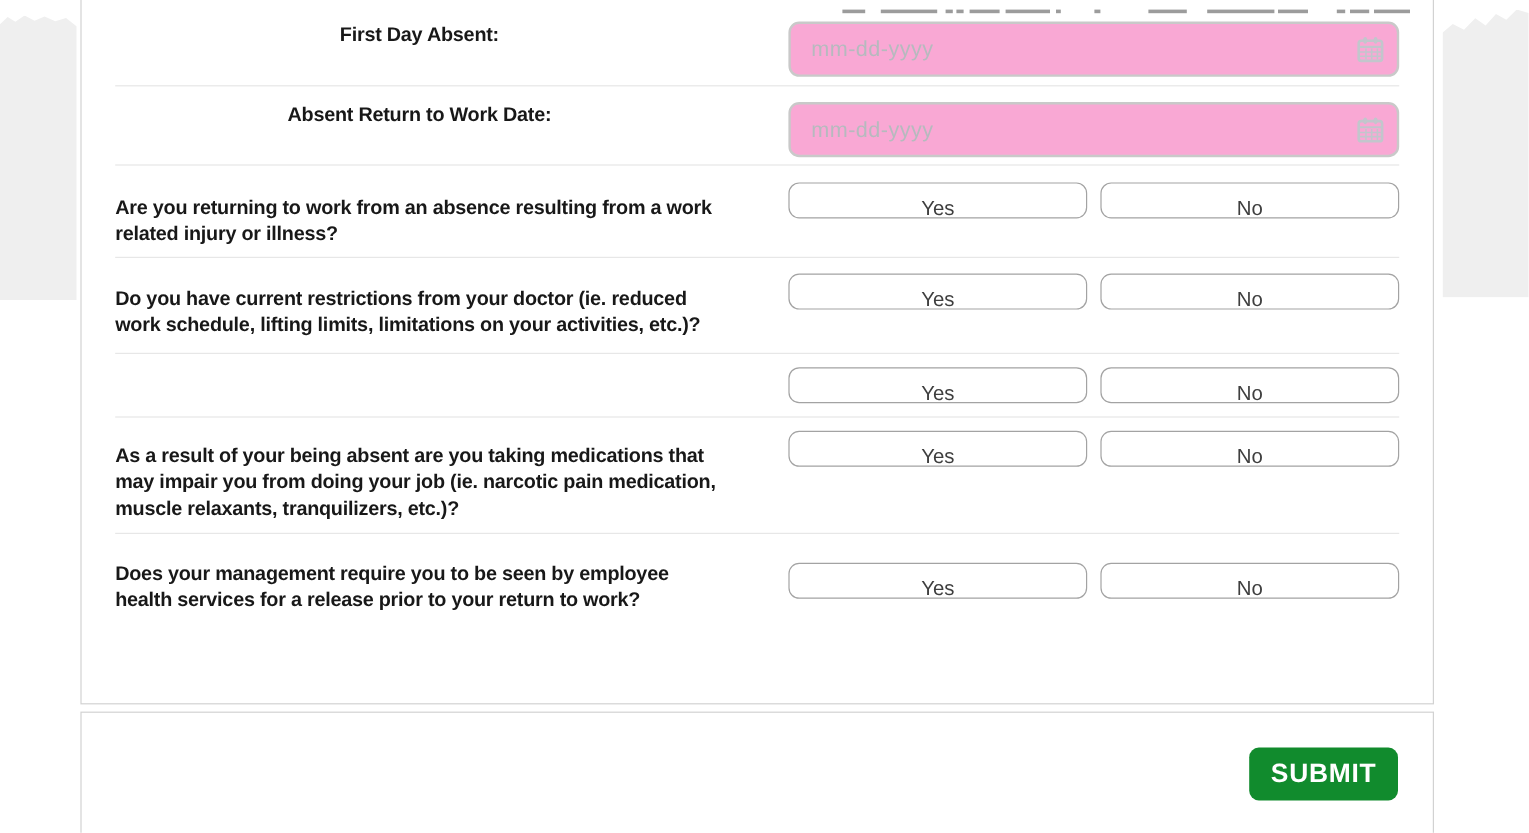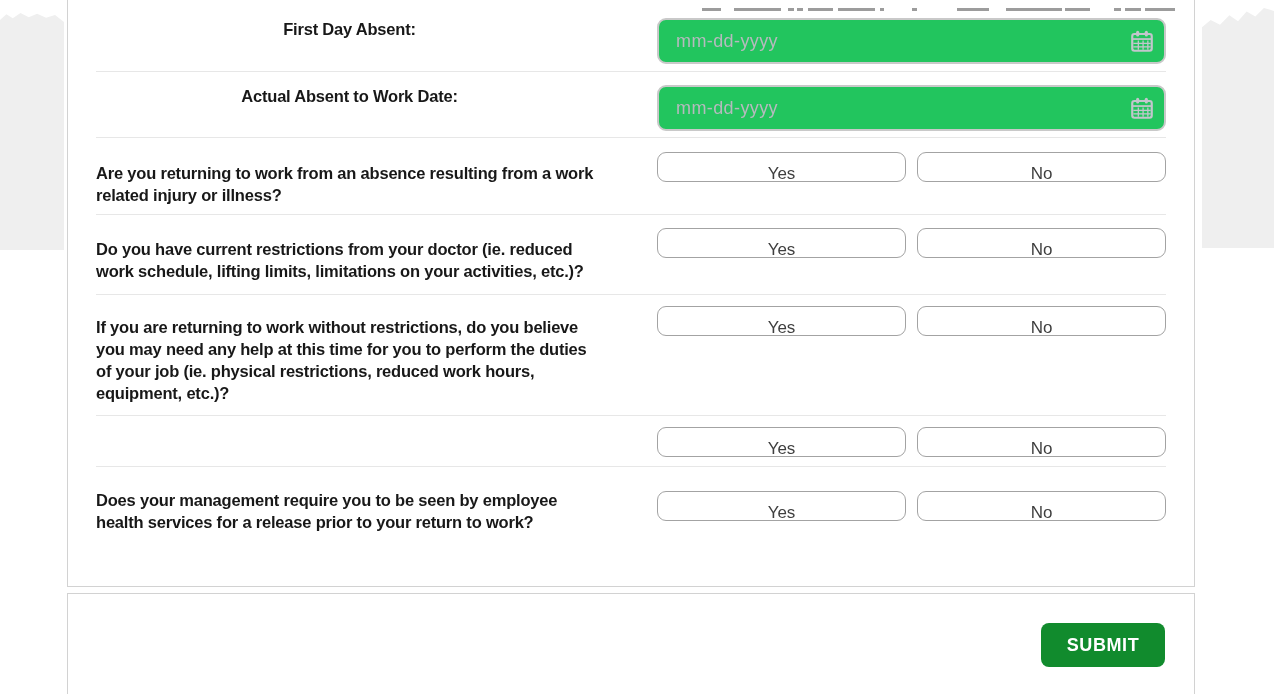--- a/index.html
+++ b/index.html
@@ -80,21 +80,21 @@
     box-sizing: border-box;
     width: 509px;
     height: 46px;
     border: 2px solid #c9c9c9;
     border-radius: 9px;
     padding: 0 44px 0 17px;
     font-family: "Liberation Sans", sans-serif;
     font-size: 18px;
     letter-spacing: 0.4px;
     color: #555555;
-    background: #22c55e;
+    background: #f9a8d4;
     outline: none;
   }
   .date-input::placeholder { color: #b6babe; opacity: 1; }
   .cal {
     position: absolute;
     right: 11px;
     top: 50%;
     transform: translateY(-50%);
     width: 26px;
     height: 26px;
@@ -124,21 +124,21 @@
     right: 29px;
     top: 29px;
     width: 124px;
     height: 44px;
     background: #118b2d;
     border: none;
     border-radius: 8px;
     color: #ffffff;
     font-family: "Liberation Sans", sans-serif;
     font-weight: 700;
-    font-size: 18px;
+    font-size: 22px;
     letter-spacing: 0.6px;
     cursor: pointer;
   }
 </style>
 </head>
 <body>
 
 <div class="page">
 
   <div class="band band-left"></div>
@@ -181,21 +181,21 @@
                 <line x1="17.4" y1="11.5" x2="17.4" y2="20" stroke="#c2c6cc" stroke-width="1.2"></line>
                 <line x1="4" y1="14.2" x2="20" y2="14.2" stroke="#c2c6cc" stroke-width="1.2"></line>
                 <line x1="4" y1="17.4" x2="20" y2="17.4" stroke="#c2c6cc" stroke-width="1.2"></line>
               </svg>
             </span>
           </div>
         </div>
       </div>
 
       <div class="row row-b">
-        <div class="q">Actual Absent to Work Date:</div>
+        <div class="q">Absent Return to Work Date:</div>
         <div class="controls">
           <div class="date-wrap">
             <input type="text" class="date-input" placeholder="mm-dd-yyyy" style="">
             <span class="cal">
               <svg width="26" height="26" viewBox="0 0 24 24" fill="none">
                 <rect x="3" y="5.5" width="18" height="15.5" rx="2" stroke="#c2c6cc" stroke-width="2"></rect>
                 <line x1="3" y1="10.2" x2="21" y2="10.2" stroke="#c2c6cc" stroke-width="1.6"></line>
                 <rect x="6.6" y="2.6" width="2.8" height="5.2" rx="1.4" fill="#c2c6cc"></rect>
                 <rect x="14.6" y="2.6" width="2.8" height="5.2" rx="1.4" fill="#c2c6cc"></rect>
                 <line x1="8.6" y1="11.5" x2="8.6" y2="20" stroke="#c2c6cc" stroke-width="1.2"></line>
@@ -219,28 +219,28 @@
 
       <div class="row row-d">
         <div class="q">Do you have current restrictions from your doctor (ie. reduced work schedule, lifting limits, limitations on your activities, etc.)?</div>
         <div class="controls">
           <button type="button" class="ansbtn">Yes</button>
           <button type="button" class="ansbtn">No</button>
         </div>
       </div>
 
       <div class="row row-e">
-        <div class="q">If you are returning to work without restrictions, do you believe you may need any help at this time for you to perform the duties of your job (ie. physical restrictions, reduced work hours, equipment, etc.)?</div>
         <div class="controls">
           <button type="button" class="ansbtn">Yes</button>
           <button type="button" class="ansbtn">No</button>
         </div>
       </div>
 
       <div class="row row-f">
+        <div class="q">As a result of your being absent are you taking medications that may impair you from doing your job (ie. narcotic pain medication, muscle relaxants, tranquilizers, etc.)?</div>
         <div class="controls">
           <button type="button" class="ansbtn">Yes</button>
           <button type="button" class="ansbtn">No</button>
         </div>
       </div>
 
       <div class="row row-g">
         <div class="q">Does your management require you to be seen by employee health services for a release prior to your return to work?</div>
         <div class="controls">
           <button type="button" class="ansbtn">Yes</button>

